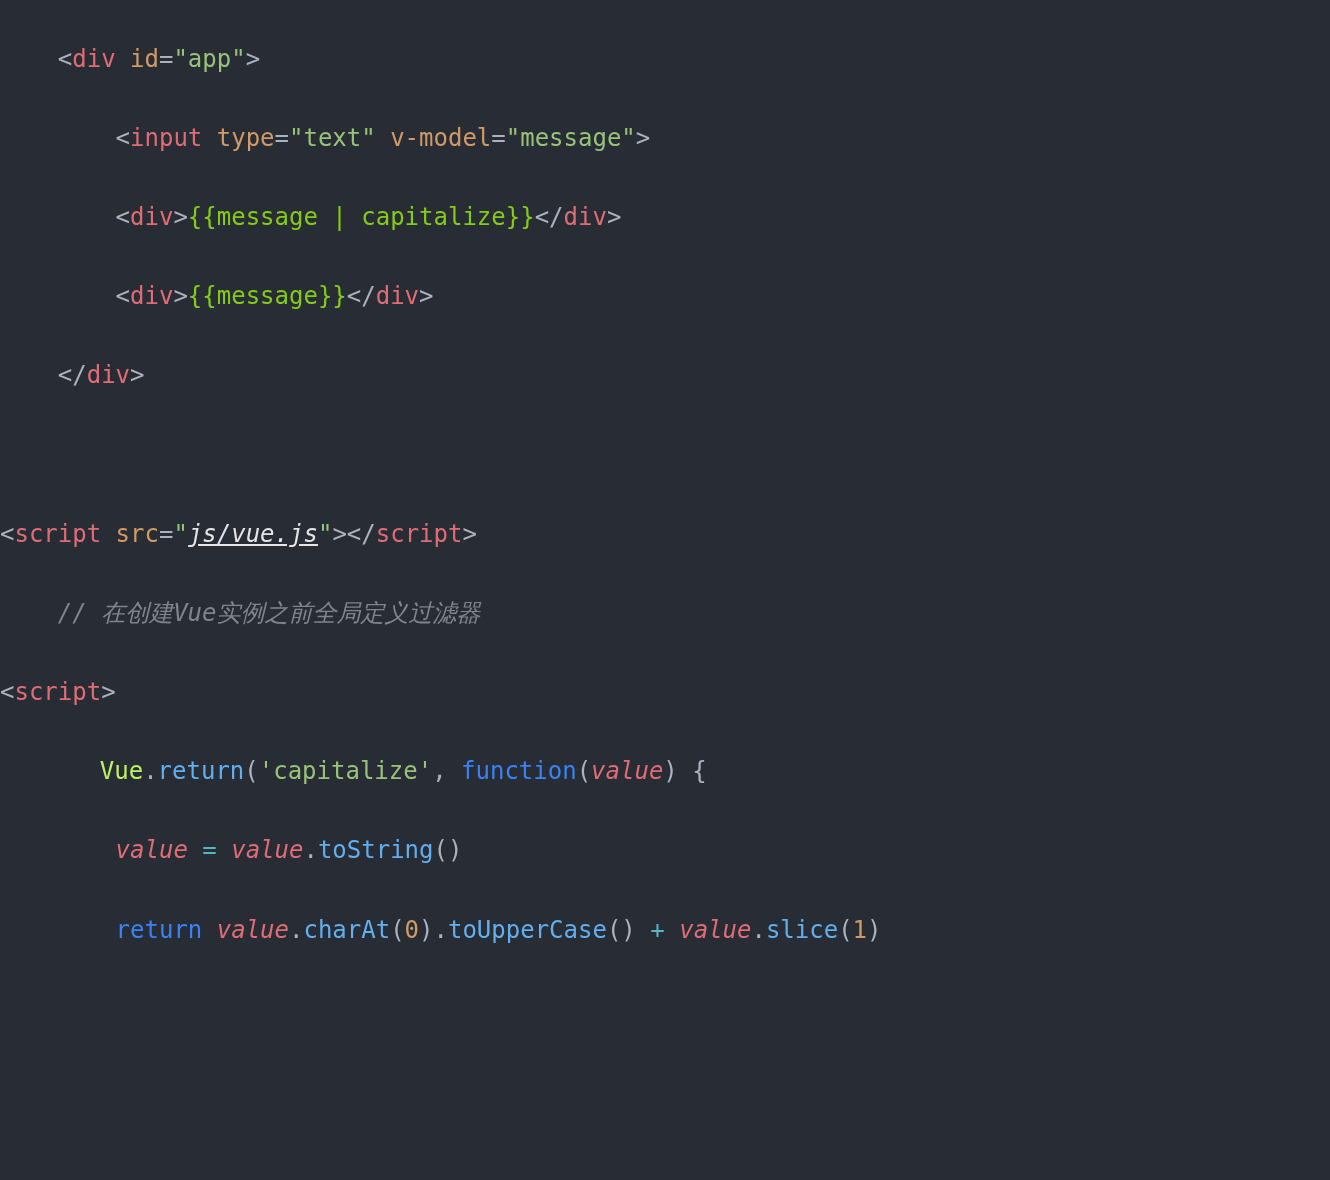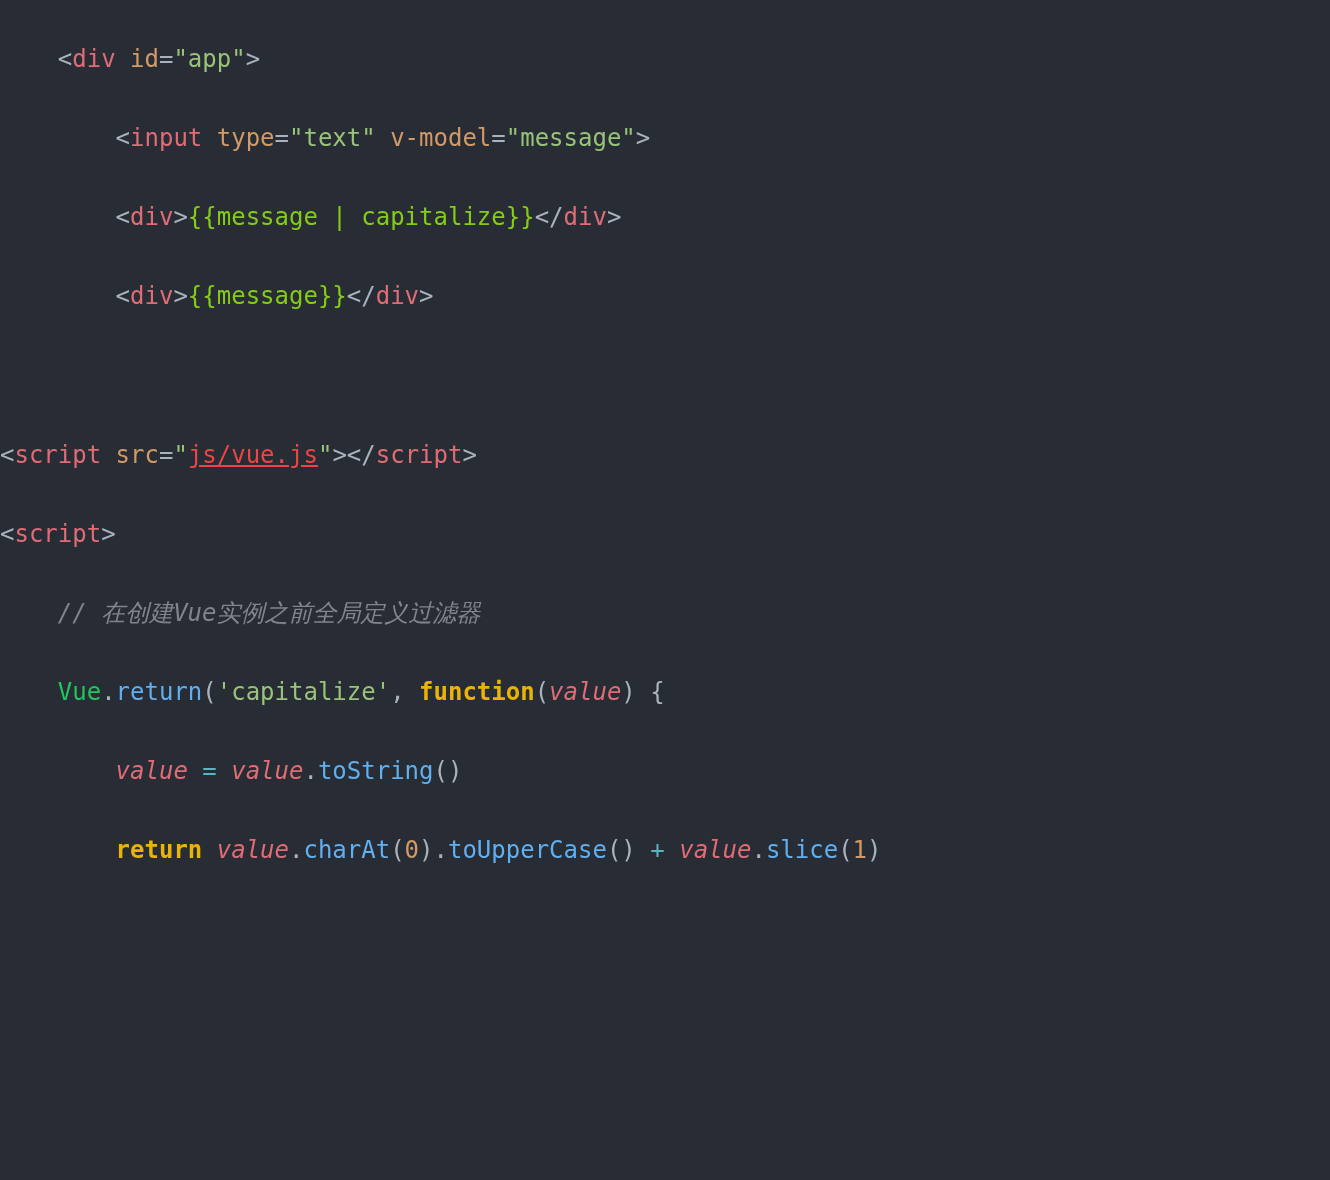--- a/index.html
+++ b/index.html
@@ -25,43 +25,44 @@
     .line {
       display: block;
       position: relative;
       white-space: pre;
     }
     
     .punct { color: #abb2bf; }
     .tag { color: #e06c75; }
     .attr { color: #d19a66; }
     .string { color: #98c379; }
-    .string-underline { color: #ef4444; text-decoration: underline; }
-    .keyword { color: #eab308; font-weight: bold; }
+    .string-underline { color: #e5e5e5; text-decoration: underline; font-style: italic; }
+    .keyword { color: #3b82f6; }
     .func { color: #61afef; }
     .param { color: #e06c75; font-style: italic; }
     .var-italic { color: #e06c75; font-style: italic; }
-    .const { color: #22c55e; }
+    .const { color: #bef264; margin-left: 42px; }
     .number { color: #d19a66; }
     .operator { color: #56b6c2; }
     .comment { color: #7f848e; font-style: italic; }
     .default { color: #84cc16; }
   </style>
 </head>
 <body>
 
 <div class="code-container">
 <span class="line"><span class="default">    </span><span class="punct">&lt;</span><span class="tag">div</span><span class="default"> </span><span class="attr">id</span><span class="punct">=</span><span class="string">"app"</span><span class="punct">&gt;</span></span>
 <span class="line"><span class="default">        </span><span class="punct">&lt;</span><span class="tag">input</span><span class="default"> </span><span class="attr">type</span><span class="punct">=</span><span class="string">"text"</span><span class="default"> </span><span class="attr">v-model</span><span class="punct">=</span><span class="string">"message"</span><span class="punct">&gt;</span></span>
 <span class="line"><span class="default">        </span><span class="punct">&lt;</span><span class="tag">div</span><span class="punct">&gt;</span><span class="default">{{message | capitalize}}</span><span class="punct">&lt;/</span><span class="tag">div</span><span class="punct">&gt;</span></span>
 <span class="line"><span class="default">        </span><span class="punct">&lt;</span><span class="tag">div</span><span class="punct">&gt;</span><span class="default">{{message}}</span><span class="punct">&lt;/</span><span class="tag">div</span><span class="punct">&gt;</span></span>
+<span class="line"><span class="default">    </span><span class="punct">&lt;/</span><span class="tag">div</span><span class="punct">&gt;</span></span>
 <span class="line"><span class="default"></span>&nbsp;</span>
 <span class="line"><span class="punct">&lt;</span><span class="tag">script</span><span class="default"> </span><span class="attr">src</span><span class="punct">=</span><span class="string">"</span><span class="string-underline">js/vue.js</span><span class="string">"</span><span class="punct">&gt;</span><span class="punct">&lt;/</span><span class="tag">script</span><span class="punct">&gt;</span></span>
+<span class="line"><span class="default">    </span><span class="comment">// 在创建Vue实例之前全局定义过滤器</span></span>
 <span class="line"><span class="punct">&lt;</span><span class="tag">script</span><span class="punct">&gt;</span></span>
-<span class="line"><span class="default">    </span><span class="comment">// 在创建Vue实例之前全局定义过滤器</span></span>
 <span class="line"><span class="default">    </span><span class="const">Vue</span><span class="punct">.</span><span class="func">return</span><span class="punct">(</span><span class="string">'capitalize'</span><span class="punct">, </span><span class="keyword">function</span><span class="punct">(</span><span class="param">value</span><span class="punct">) {</span></span>
 <span class="line"><span class="default">        </span><span class="var-italic">value</span><span class="default"> </span><span class="operator">=</span><span class="default"> </span><span class="var-italic">value</span><span class="punct">.</span><span class="func">toString</span><span class="punct">()</span></span>
 <span class="line"><span class="default">        </span><span class="keyword">return</span><span class="default"> </span><span class="var-italic">value</span><span class="punct">.</span><span class="func">charAt</span><span class="punct">(</span><span class="number">0</span><span class="punct">).</span><span class="func">toUpperCase</span><span class="punct">() </span><span class="operator">+</span><span class="default"> </span><span class="var-italic">value</span><span class="punct">.</span><span class="func">slice</span><span class="punct">(</span><span class="number">1</span><span class="punct">)</span></span>
 
 
 
 
 
 
 

